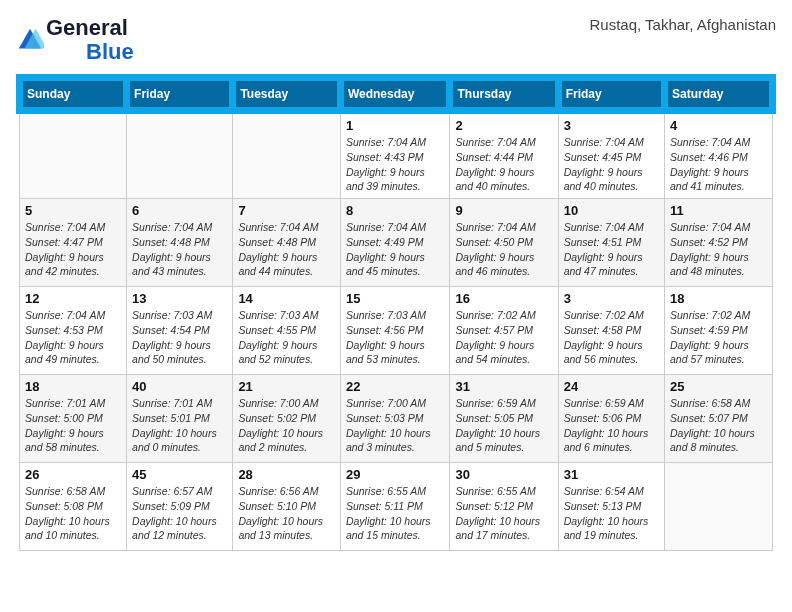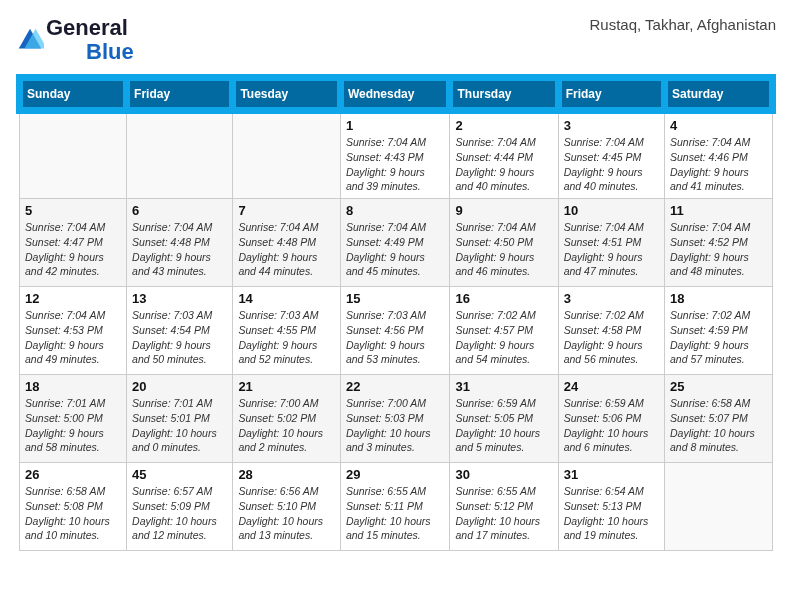--- a/index.html
+++ b/index.html
@@ -254,21 +254,21 @@
       </tr>
       <tr>
         <td>
           <div class="day-num">18</div>
           <div class="day-info" style="white-space: pre-line;">Sunrise: 7:01 AM
 Sunset: 5:00 PM
 Daylight: 9 hours
 and 58 minutes.</div>
         </td>
         <td>
-          <div class="day-num">20</div>
+          <div class="day-num">40</div>
           <div class="day-info" style="white-space: pre-line;">Sunrise: 7:01 AM
 Sunset: 5:01 PM
 Daylight: 10 hours
 and 0 minutes.</div>
         </td>
         <td>
           <div class="day-num">21</div>
           <div class="day-info" style="white-space: pre-line;">Sunrise: 7:00 AM
 Sunset: 5:02 PM
 Daylight: 10 hours

